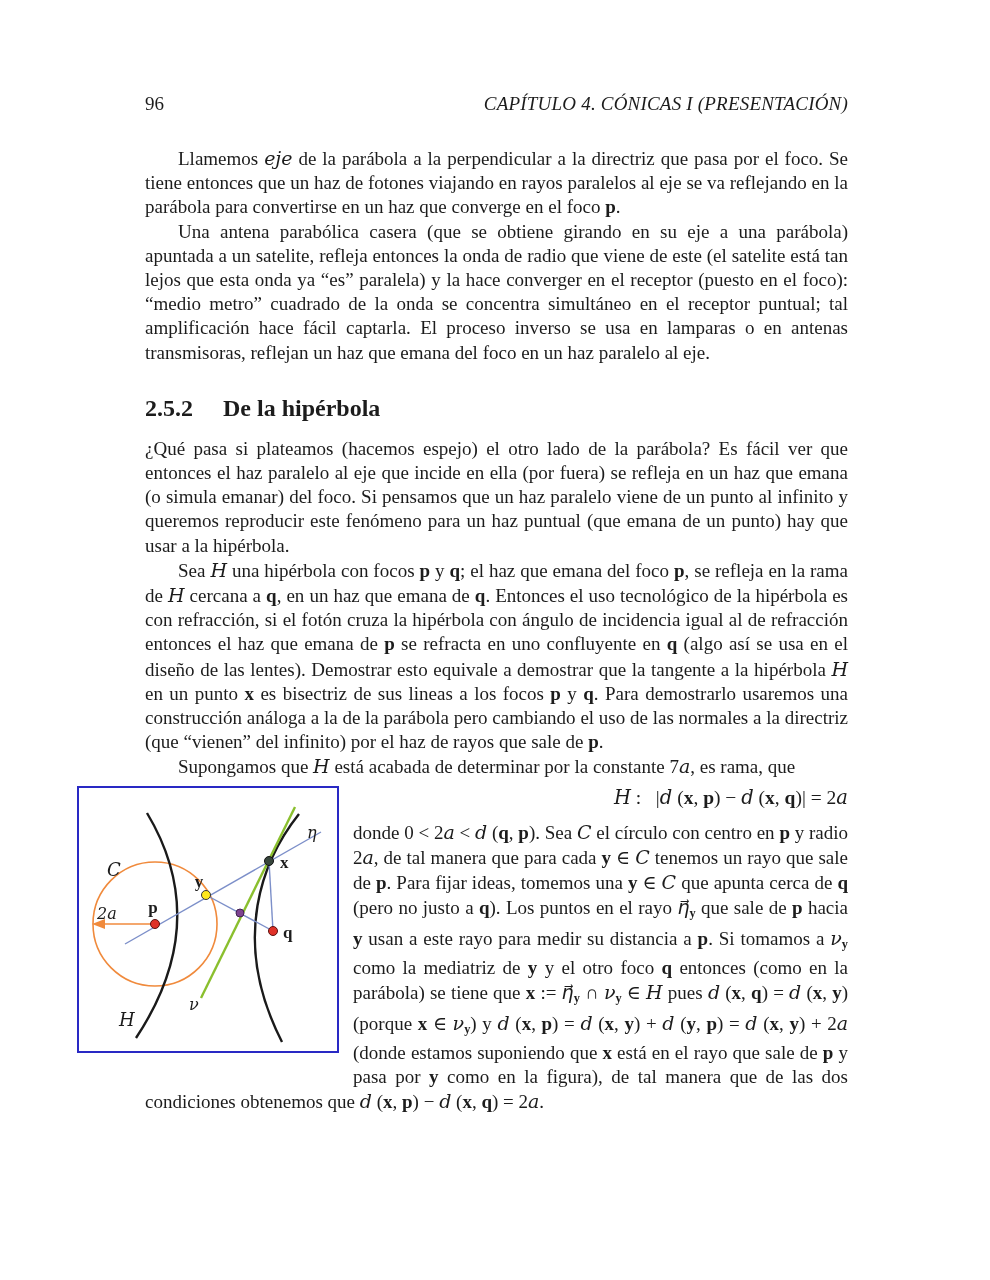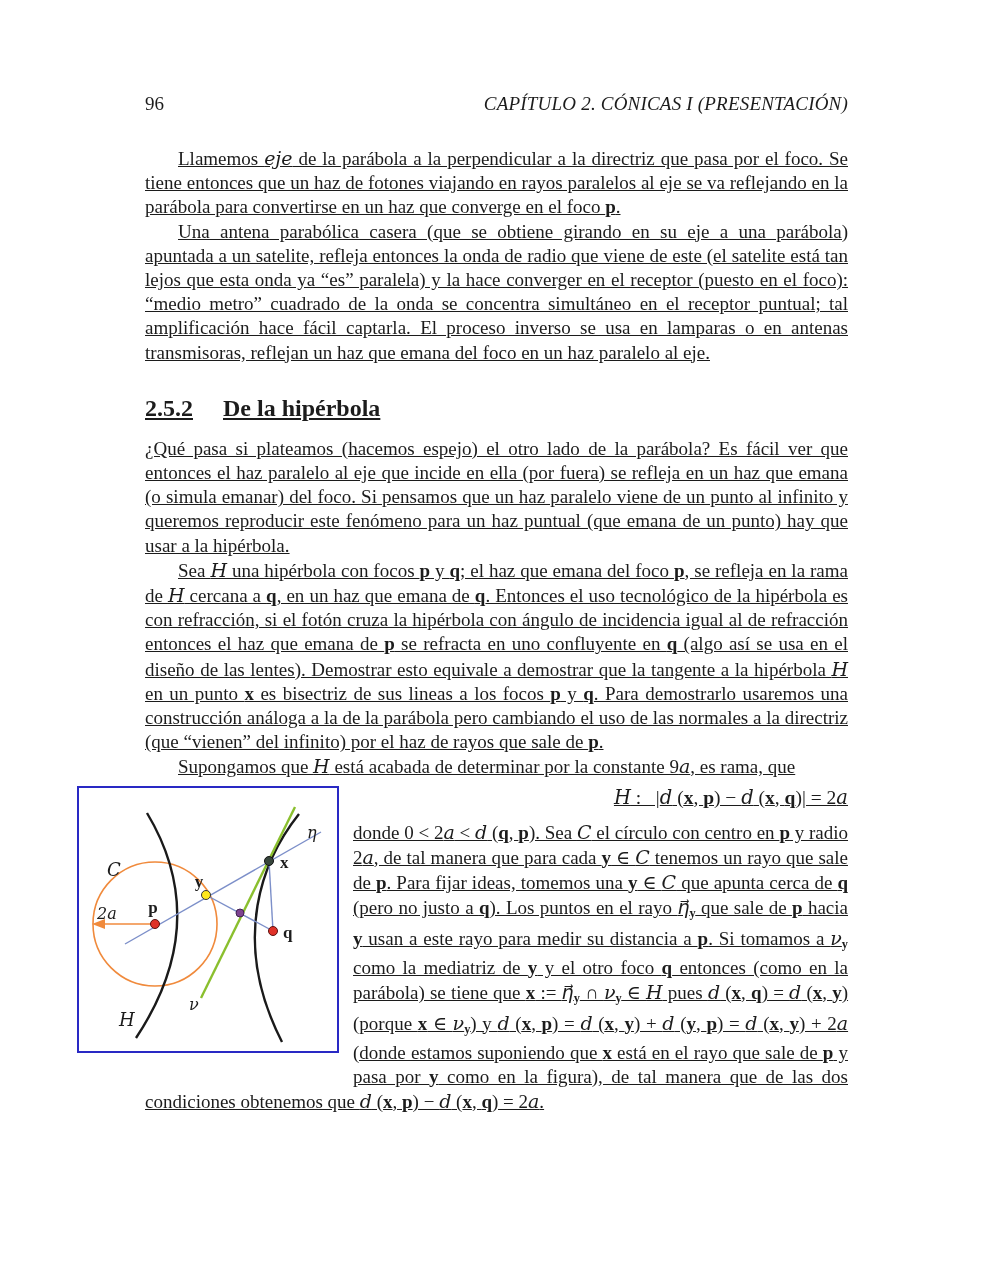--- a/index.html
+++ b/index.html
@@ -9,21 +9,21 @@
     color:#1c1c1c;overflow:hidden;margin:0 auto;
   }
   .runhead{
     position:absolute;top:93px;left:145px;width:703px;
     display:flex;justify-content:space-between;align-items:baseline;
     font-size:19px;
   }
   .runhead .head-title{font-style:italic;letter-spacing:0.2px;}
   .content{
     position:absolute;top:146px;left:145px;width:703px;
-    font-size:19px;line-height:24.2px;text-align:justify;text-decoration:underline;
+    font-size:19px;line-height:24.2px;text-align:justify;
   }
   p.para{margin:0;padding:0;}
   p.indent{text-indent:33px;}
   h2.section{
     margin:30px 0 16px 0;font-size:24px;line-height:26px;
     font-weight:bold;text-align:left;
   }
   h2.section .sec-num{margin-right:30px;}
   .figurebox{
     float:left;width:258px;height:263px;
@@ -43,38 +43,38 @@
   svg .lbl-cal{font-family:"DejaVu Serif",serif;font-style:italic;font-size:18px;}
   svg .lbl-it{font-family:"DejaVu Serif",serif;font-style:italic;font-size:16px;}
 </style>
 </head>
 <body>
 
 <div class="page">
 
   <div class="runhead">
     <span>96</span>
-    <span class="head-title">CAPÍTULO 2.   CÓNICAS I (PRESENTACIÓN)</span>
+    <span class="head-title">CAPÍTULO 4.   CÓNICAS I (PRESENTACIÓN)</span>
   </div>
 
   <div class="content">
 
     <p class="para indent"><span class="seg-n">Llamemos </span><span class="seg-i">eje</span><span class="seg-n"> de la parábola a la perpendicular a la directriz que pasa por el foco. Se tiene entonces que un haz de fotones viajando en rayos paralelos al eje se va reflejando en la parábola para convertirse en un haz que converge en el foco </span><span class="seg-b">p</span><span class="seg-n">.</span></p>
 
     <p class="para indent"><span class="seg-n">Una antena parabólica casera (que se obtiene girando en su eje a una parábola) apuntada a un satelite, refleja entonces la onda de radio que viene de este (el satelite está tan lejos que esta onda ya “es” paralela) y la hace converger en el receptor (puesto en el foco): “medio metro” cuadrado de la onda se concentra simultáneo en el receptor puntual; tal amplificación hace fácil captarla. El proceso inverso se usa en lamparas o en antenas transmisoras, reflejan un haz que emana del foco en un haz paralelo al eje.</span></p>
 
     <h2 class="section">
       <span class="sec-num">2.5.2</span><span>De la hipérbola</span>
     </h2>
 
     <p class="para"><span class="seg-n">¿Qué pasa si plateamos (hacemos espejo) el otro lado de la parábola? Es fácil ver que entonces el haz paralelo al eje que incide en ella (por fuera) se refleja en un haz que emana (o simula emanar) del foco. Si pensamos que un haz paralelo viene de un punto al infinito y queremos reproducir este fenómeno para un haz puntual (que emana de un punto) hay que usar a la hipérbola.</span></p>
 
     <p class="para indent"><span class="seg-n">Sea </span><span class="seg-c">H</span><span class="seg-n"> una hipérbola con focos </span><span class="seg-b">p</span><span class="seg-n"> y </span><span class="seg-b">q</span><span class="seg-n">; el haz que emana del foco </span><span class="seg-b">p</span><span class="seg-n">, se refleja en la rama de </span><span class="seg-c">H</span><span class="seg-n"> cercana a </span><span class="seg-b">q</span><span class="seg-n">, en un haz que emana de </span><span class="seg-b">q</span><span class="seg-n">. Entonces el uso tecnológico de la hipérbola es con refracción, si el fotón cruza la hipérbola con ángulo de incidencia igual al de refracción entonces el haz que emana de </span><span class="seg-b">p</span><span class="seg-n"> se refracta en uno confluyente en </span><span class="seg-b">q</span><span class="seg-n"> (algo así se usa en el diseño de las lentes). Demostrar esto equivale a demostrar que la tangente a la hipérbola </span><span class="seg-c">H</span><span class="seg-n"> en un punto </span><span class="seg-b">x</span><span class="seg-n"> es bisectriz de sus lineas a los focos </span><span class="seg-b">p</span><span class="seg-n"> y </span><span class="seg-b">q</span><span class="seg-n">. Para demostrarlo usaremos una construcción análoga a la de la parábola pero cambiando el uso de las normales a la directriz (que “vienen” del infinito) por el haz de rayos que sale de </span><span class="seg-b">p</span><span class="seg-n">.</span></p>
 
-    <p class="para indent"><span class="seg-n">Supongamos que </span><span class="seg-c">H</span><span class="seg-n"> está acabada de determinar por la constante 9</span><span class="seg-i">a</span><span class="seg-n">, es rama, que</span></p>
+    <p class="para indent"><span class="seg-n">Supongamos que </span><span class="seg-c">H</span><span class="seg-n"> está acabada de determinar por la constante 7</span><span class="seg-i">a</span><span class="seg-n">, es rama, que</span></p>
 
     <div class="figurebox" style="border-color: rgb(41, 41, 196);">
       <svg width="258" height="263" viewBox="0 0 258 263">
 
         <circle cx="76" cy="136" r="62" fill="none" stroke-width="1.6" stroke="#f08a3c"></circle>
 
         <line x1="76" y1="136" x2="22" y2="136" stroke-width="1.6" stroke="#f08a3c"></line>
         <polygon points="13,136 26,131 26,141" fill="#f08a3c"></polygon>
 
         <path d="M 68 25 C 110 95 110 170 57 250" fill="none" stroke-width="2.4" stroke="#1a1a1a"></path>

